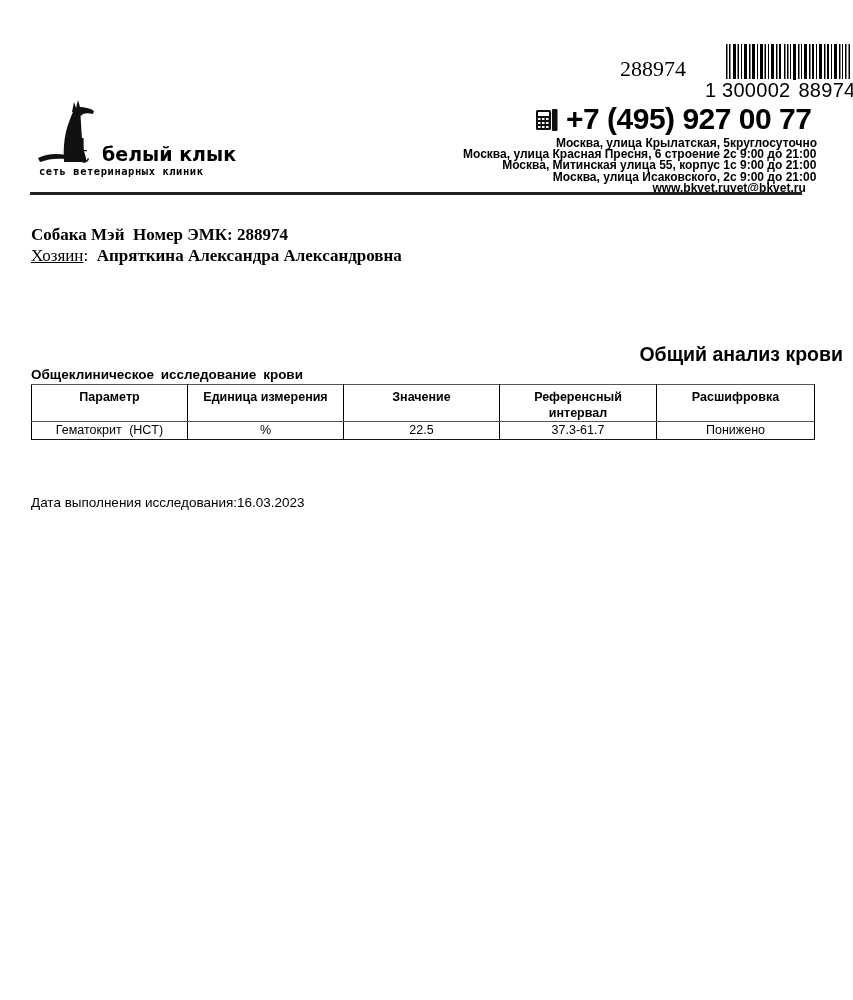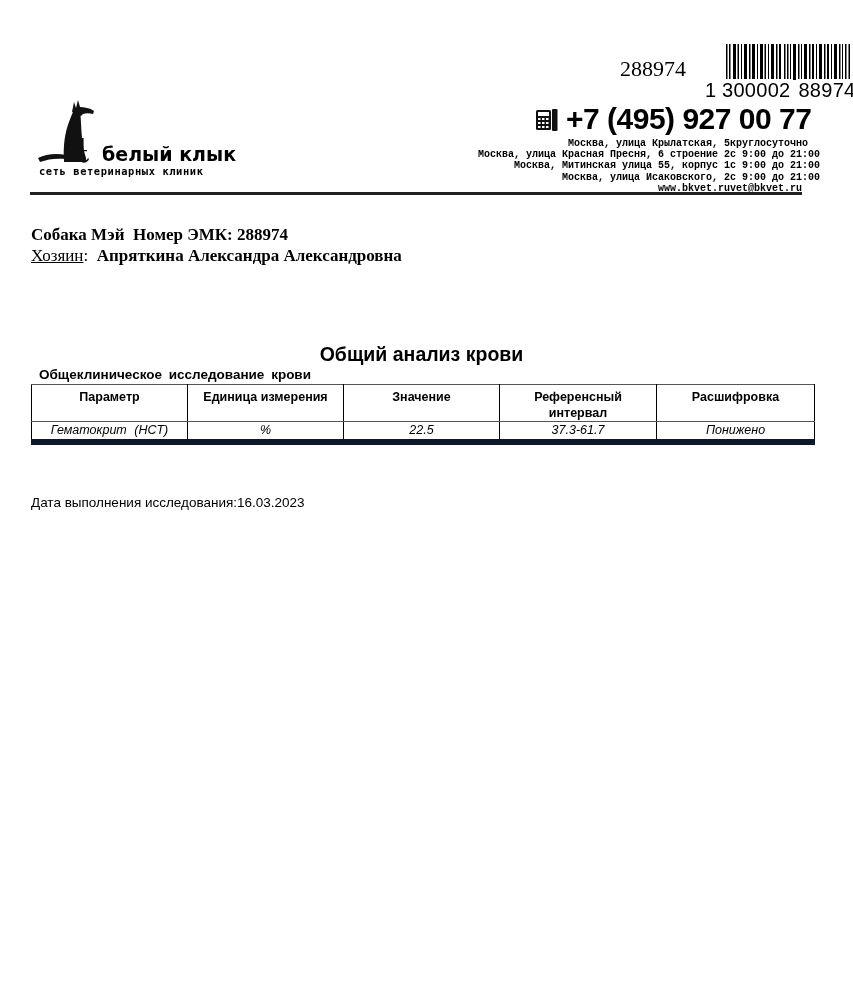--- a/index.html
+++ b/index.html
@@ -42,65 +42,65 @@
       position: absolute; left: 536px; top: 104px; width: 266px;
     }
     .phone-icon { position: absolute; left: 0; top: 5px; width: 22px; height: 22px; }
     .phone-number {
       position: absolute; left: 30px; top: -2px;
       font-family: "Liberation Sans", sans-serif; font-weight: bold; font-size: 30px; line-height: 34px;
       letter-spacing: -0.5px; white-space: nowrap;
     }
     .addr-table {
       position: absolute; left: 0px; top: 34px; width: 266px;
-      font-family: Liberation Mono, monospace; font-weight: bold; font-size: 10px; line-height: 11.2px;
+      font-family: Liberation Sans, sans-serif; font-weight: bold; font-size: 12px; line-height: 11.2px;
     }
     .addr-row { display: flex; justify-content: flex-end; white-space: nowrap; }
     .addr-row .addr { text-align: right; flex: 1; }
     .addr-row .hours { width: 72px; text-align: right; padding-right: 2px; }
 
     .header-rule {
       position: absolute; left: 30px; top: 192px; width: 772px; height: 3px; background: #222;
     }
 
     
     .patient {
       position: absolute; left: 31px; top: 224px;
       font-family: "Liberation Serif", serif; font-size: 17px; line-height: 21px;
     }
     .patient b { font-weight: bold; text-align: right; }
     .patient .u { text-decoration: underline; }
     .patient .row { white-space: nowrap; }
 
     
     .doc-title {
-      position: absolute; left: 0; width: 843px; top: 342px; text-align: center;
+      position: absolute; left: 0; width: 843px; top: 342px; text-align: right;
       font-family: "Liberation Sans", sans-serif; font-weight: bold; font-size: 19.5px; line-height: 24px;
     }
     .section-title {
-      position: absolute; left: 39px; top: 366px;
+      position: absolute; left: 31px; top: 366px;
       font-family: "Liberation Sans", sans-serif; font-weight: bold; font-size: 13.5px; line-height: 18px;
       word-spacing: 3px;
     }
 
     
     .results {
       position: absolute; left: 31px; top: 384px; width: 783px;
       border-collapse: collapse; table-layout: fixed;
       font-family: "Liberation Sans", sans-serif; font-size: 12.5px;
     }
     .results th, .results td {
       border-left: 1px solid #000; border-right: 1px solid #000;
       text-align: center; vertical-align: top; padding: 0 2px; margin-top: 32px;
     }
     .results th {
       font-weight: bold; height: 37px; padding-top: 4px; line-height: 16px;
       border-top: 1px solid #555; border-bottom: 1px solid #555;
     }
-    .results td { height: 18px; line-height: 17px; border-bottom: 6px solid #0f172a; font-style: italic; }
+    .results td { height: 18px; line-height: 17px; border-bottom: 1px solid #0f172a; }
     .results td.param { word-spacing: 4px; }
 
     .exec-date {
       position: absolute; left: 31px; top: 494px;
       font-family: "Liberation Sans", sans-serif; font-size: 13.5px; line-height: 18px; white-space: nowrap;
     }
   </style>
 </head>
 <body>
 

